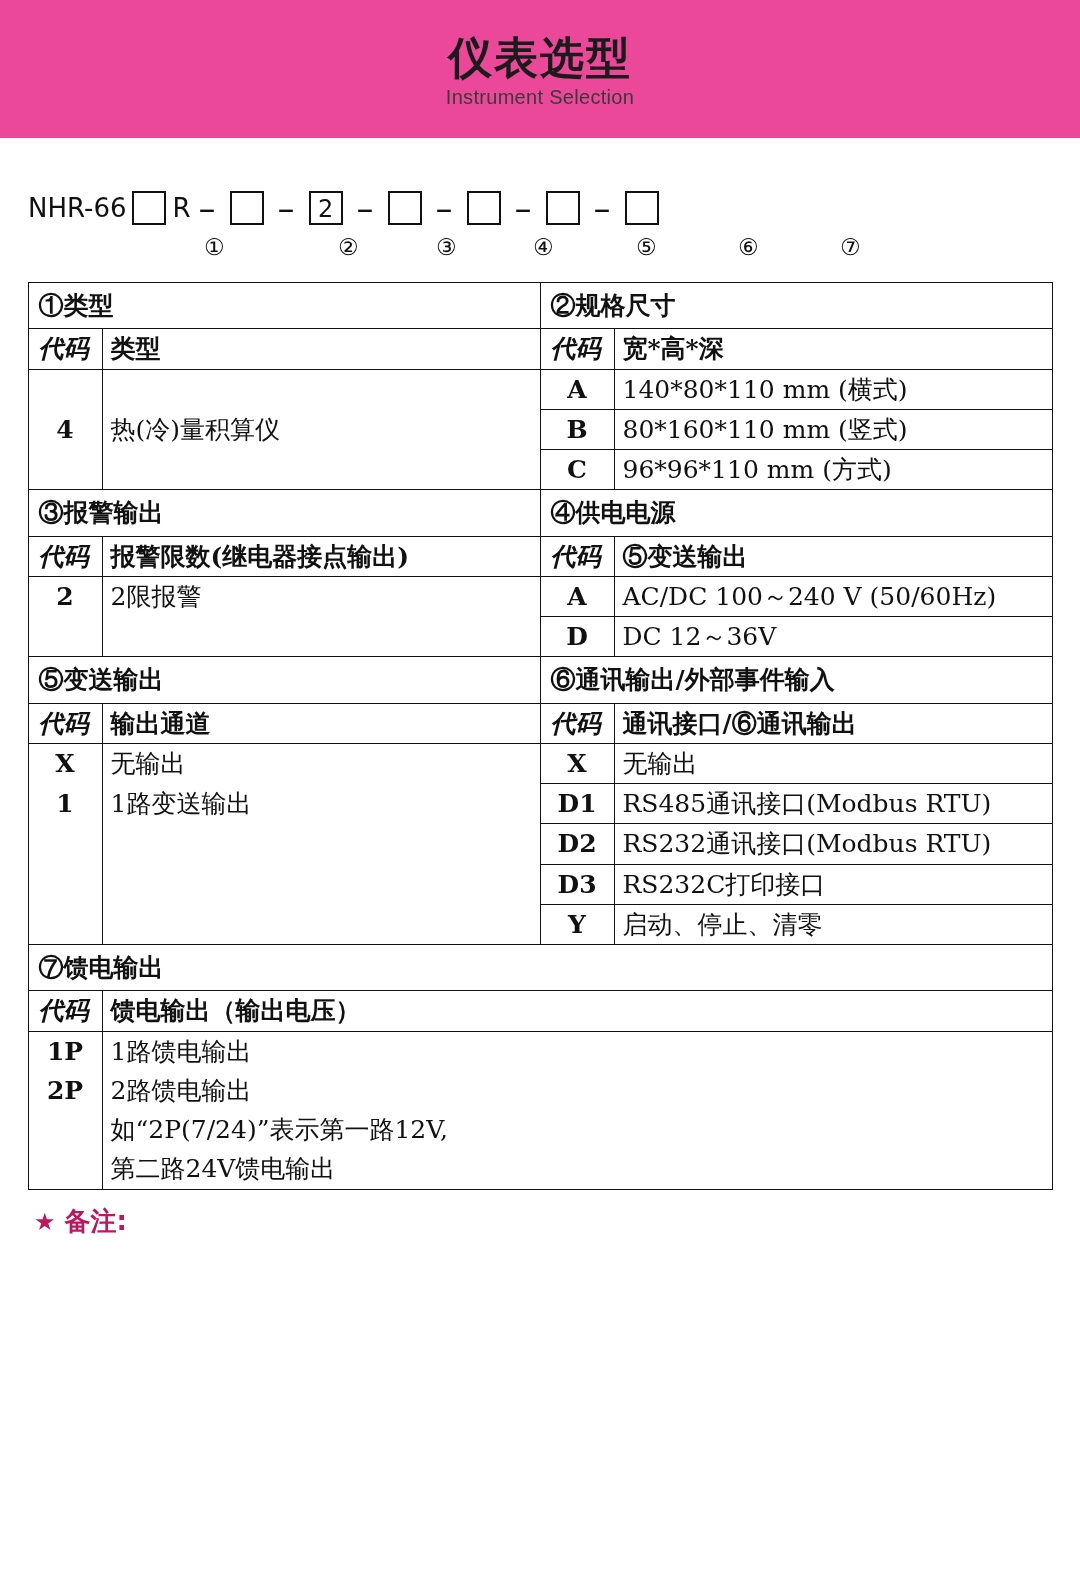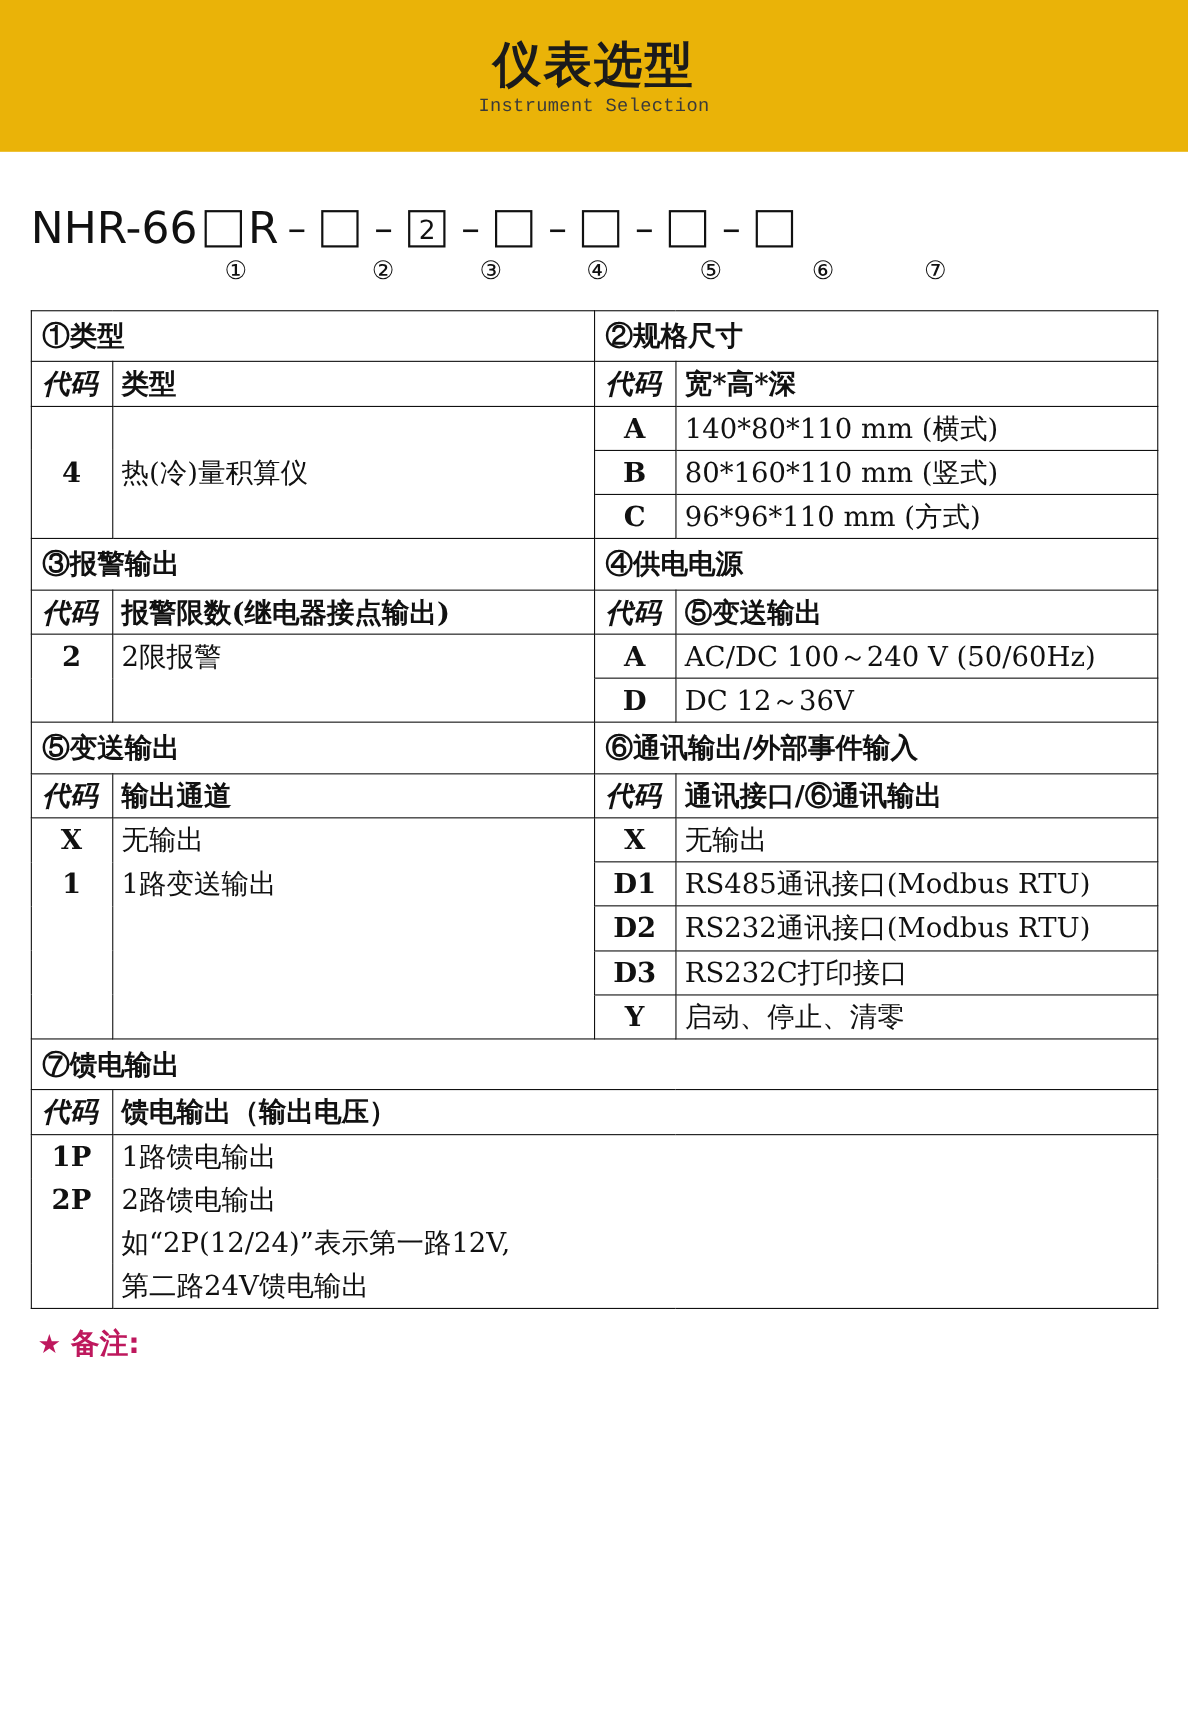--- a/index.html
+++ b/index.html
@@ -15,56 +15,56 @@
     overflow: hidden;
   }
   .page {
     position: relative;
     width: 1080px;
     height: 1574px;
   }
 
   
   .banner {
-    background: #eab308;
+    background: #ec4899;
     height: 138px;
     width: 100%;
     box-sizing: border-box;
     display: flex;
     flex-direction: column;
     align-items: center;
     justify-content: center;
     padding-top: 6px;
   }
   .banner-title {
     font-family: "DejaVu Sans", sans-serif;
     font-size: 44px;
     font-weight: 700;
     letter-spacing: 2px;
     color: #1b1b1b;
     line-height: 1.05;
   }
   .banner-sub {
-    font-family: Liberation Mono, monospace;
-    font-size: 17px;
+    font-family: Liberation Sans, sans-serif;
+    font-size: 20px;
     color: #3a3a3a;
     margin-top: 4px;
     letter-spacing: 0.3px;
   }
 
   
   .model-row {
     margin: 44px 0 0 28px;
     display: flex;
     align-items: center;
     height: 52px;
   }
   .model-text {
     font-family: "DejaVu Sans", sans-serif;
-    font-size: 40px;
+    font-size: 26px;
     font-weight: 400;
     letter-spacing: 0px;
     color: #111;
   }
   .box {
     display: inline-block;
     width: 34px;
     height: 34px;
     border: 2px solid #111;
     margin: 0 6px;
@@ -287,21 +287,21 @@
     <tr>
       <td class="code-cell nb">1P</td>
       <td class="nb" colspan="3">1路馈电输出</td>
     </tr>
     <tr>
       <td class="code-cell nb nt">2P</td>
       <td class="nb nt" colspan="3">2路馈电输出</td>
     </tr>
     <tr>
       <td class="code-cell nb nt"></td>
-      <td class="nb nt" colspan="3">如“2P(12/24)”表示第一路12V,</td>
+      <td class="nb nt" colspan="3">如“2P(7/24)”表示第一路12V,</td>
     </tr>
     <tr>
       <td class="code-cell nt"></td>
       <td class="nt" colspan="3">第二路24V馈电输出</td>
     </tr>
   </tbody>
     </table>
 
   <div class="footnote">
     <span class="star">★</span>

